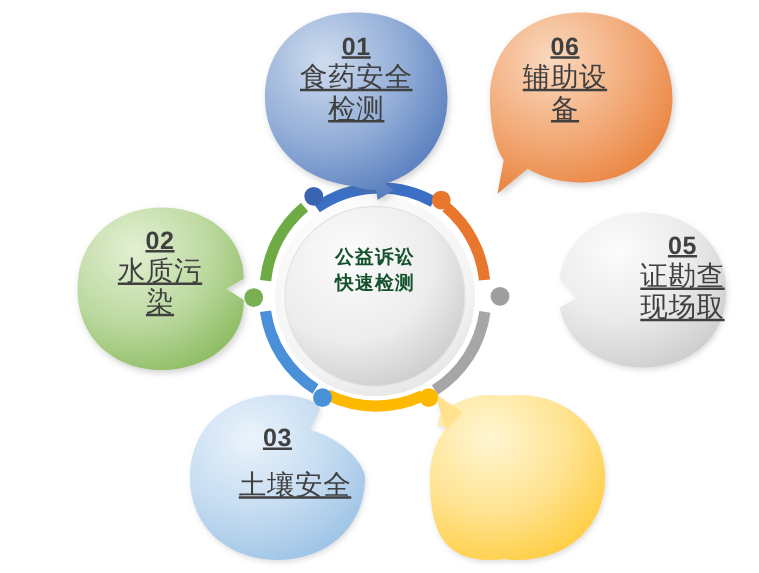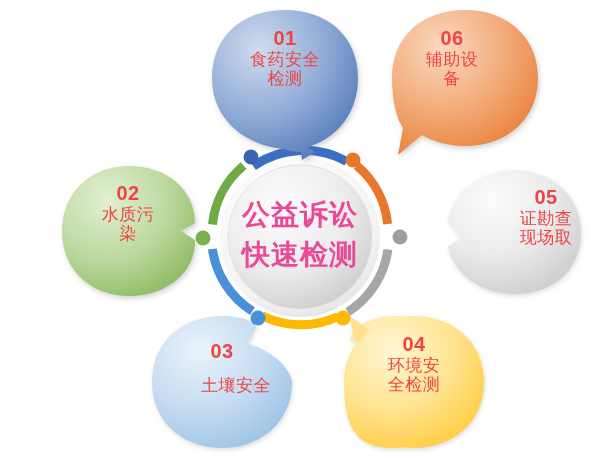--- a/index.html
+++ b/index.html
@@ -8,44 +8,45 @@
     background:#ffffff;
     font-family:"Liberation Sans","DejaVu Sans",sans-serif;
     overflow:hidden;
   }
   #stage{position:relative;width:607px;height:458px;}
   #stage svg{position:absolute;left:0;top:0;}
 
   .bubble-text{
     position:absolute;
     text-align:center;
-    color:#ef4444;
+    color:#404040;
     pointer-events:none;
     line-height:1.12;
+    text-decoration:underline;
   }
   .num{
     font-weight:bold;
     font-size:20px;
     letter-spacing:0.5px;
     display:block;
     margin-bottom:1px;
   }
   .cn{
-    font-size:17px;
+    font-size:22px;
     display:block;
     letter-spacing:0.5px;
   }
   .center-text{
     position:absolute;
     left:228px; top:195px;
     width:144px;
     text-align:center;
-    color:#ec4899;
+    color:#14532d;
     font-weight:bold;
-    font-size:28px;
+    font-size:15px;
     line-height:1.42;
     letter-spacing:1px;
     pointer-events:none;
   }
   .center-text span{display:block;}
 </style>
 </head>
 <body>
 
 <div id="stage">
@@ -219,19 +220,14 @@
     <span class="num">05</span>
     <span class="cn">证勘查</span>
     <span class="cn">现场取</span>
   </div>
 
   <div class="bubble-text" style="left:152px;top:340px;width:140px;">
     <span class="num">03</span>
     <span class="cn" style="margin-top:14px;padding-left:28px;">土壤安全</span>
   </div>
 
-  <div class="bubble-text" style="left:344px;top:333px;width:140px;">
-    <span class="num">04</span>
-    <span class="cn">环境安</span>
-    <span class="cn">全检测</span>
-  </div>
 
 </div>
 
 </body></html>

